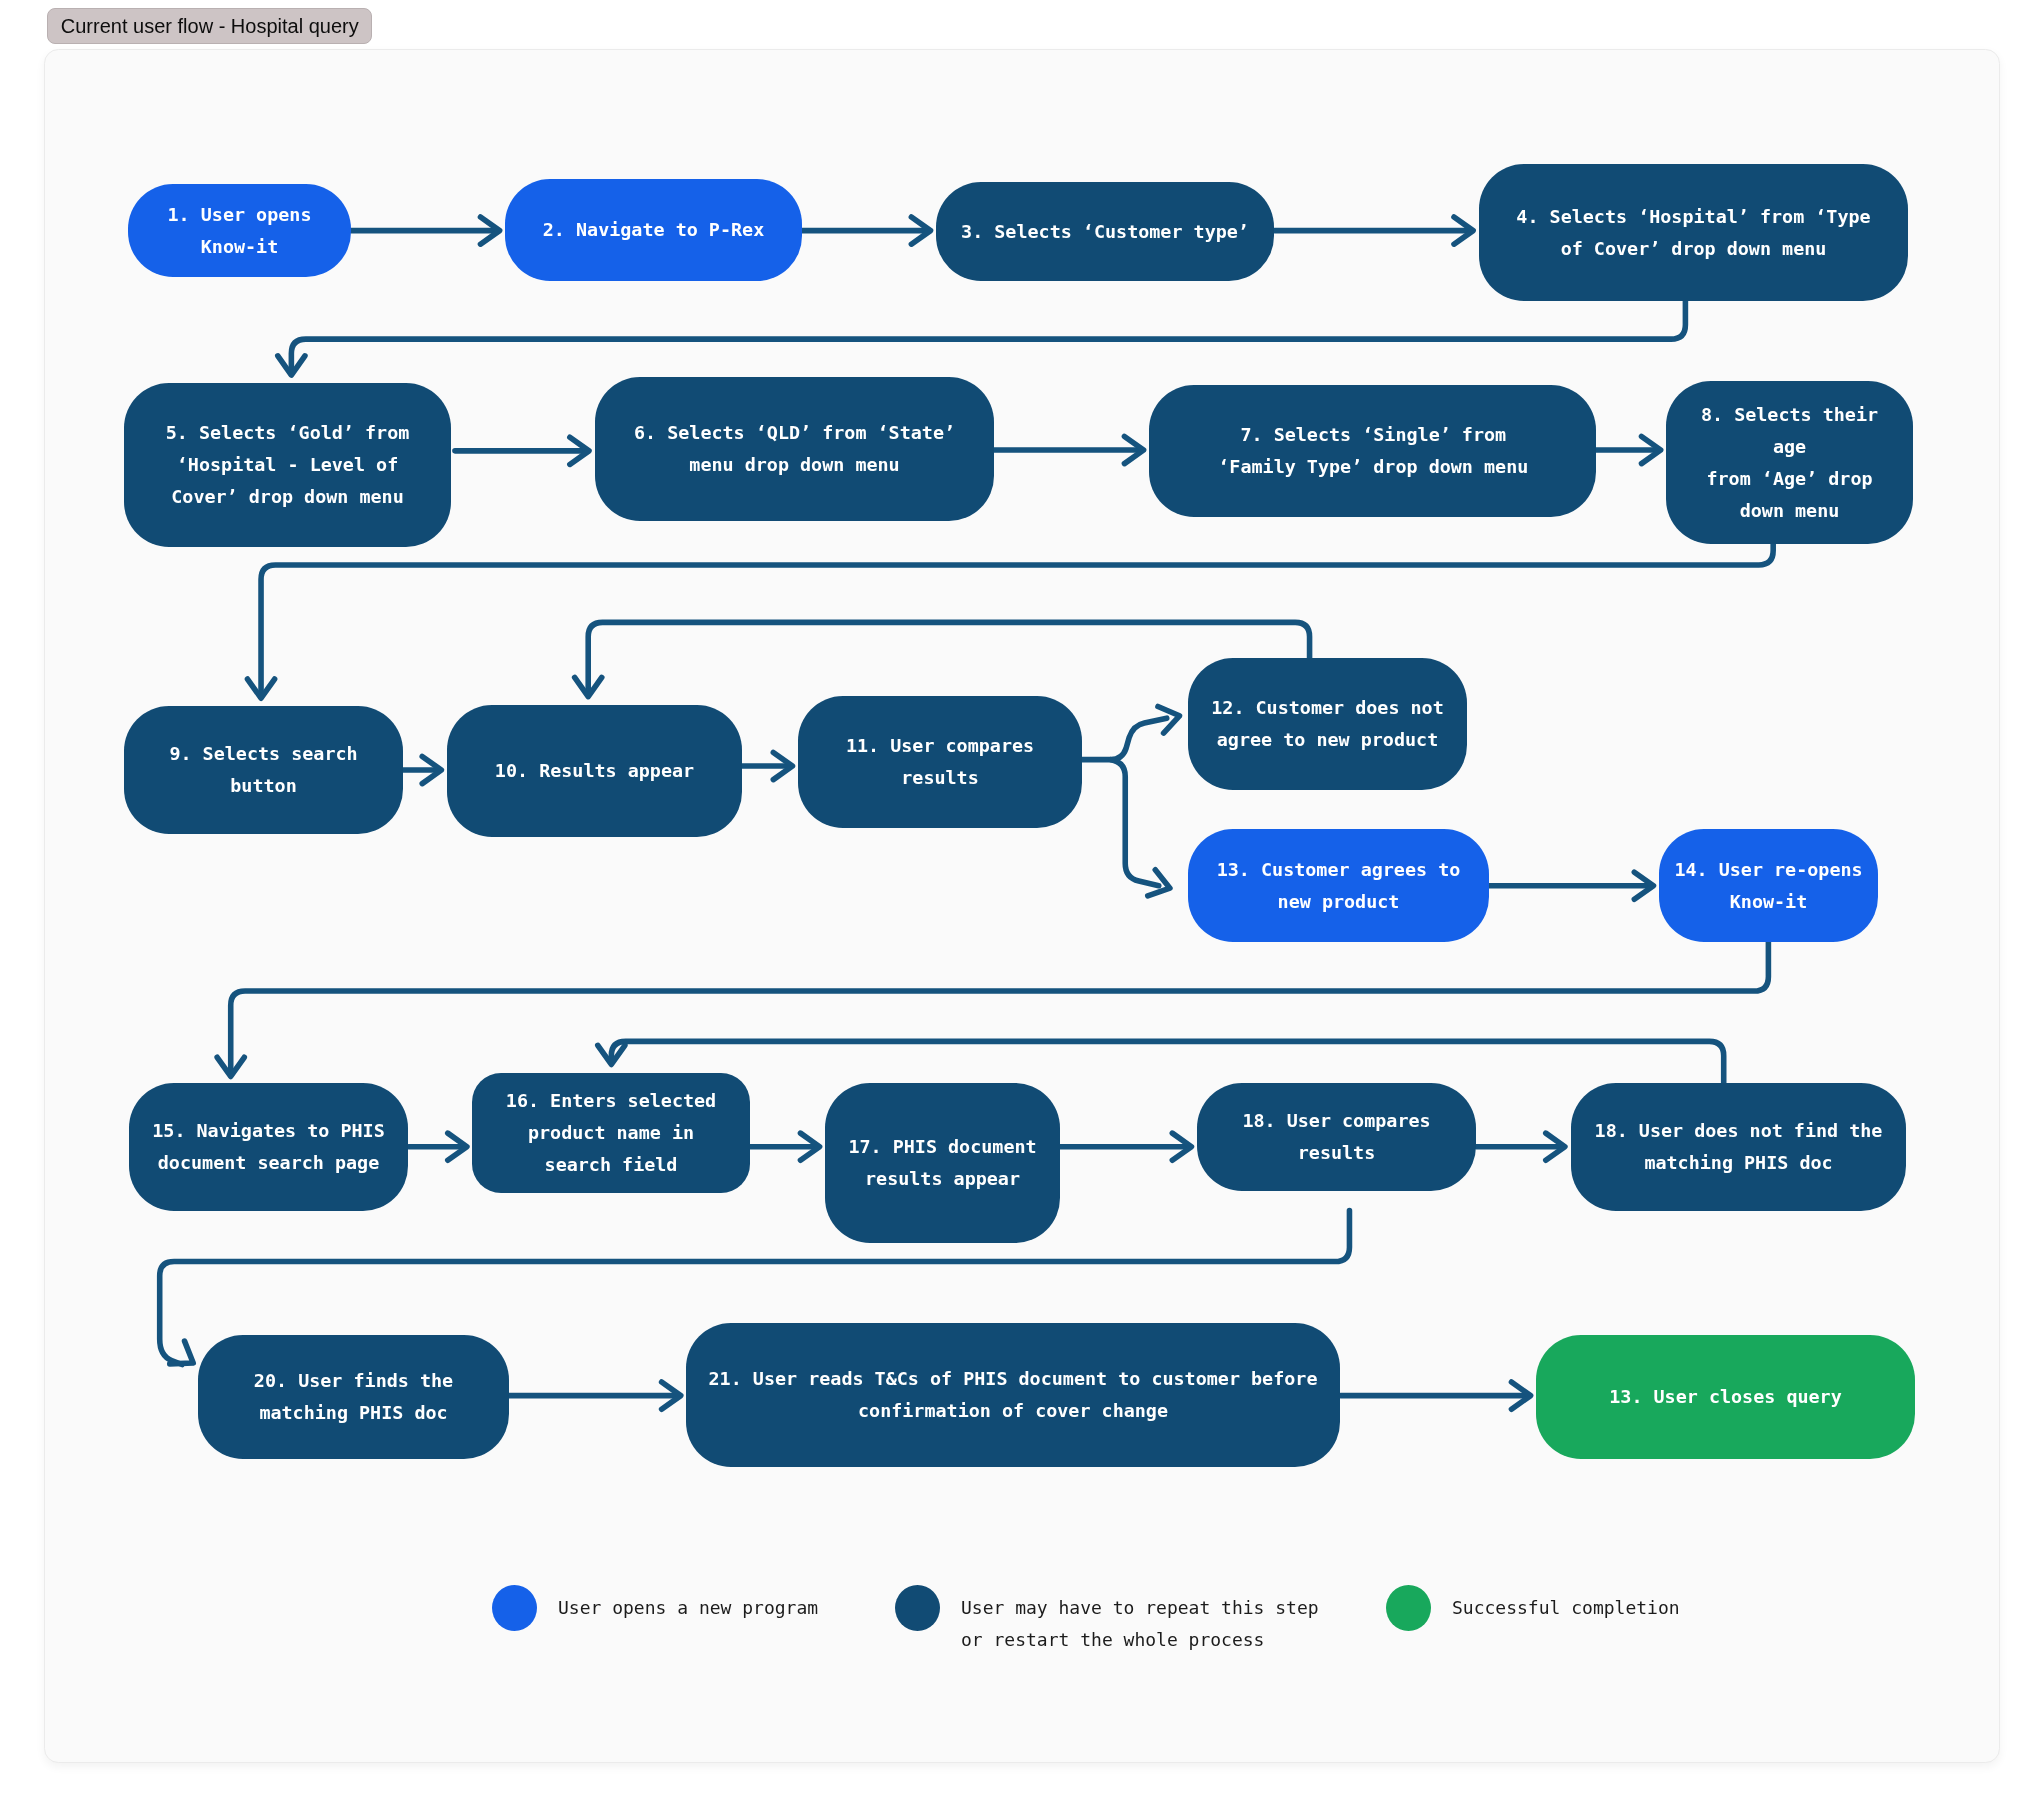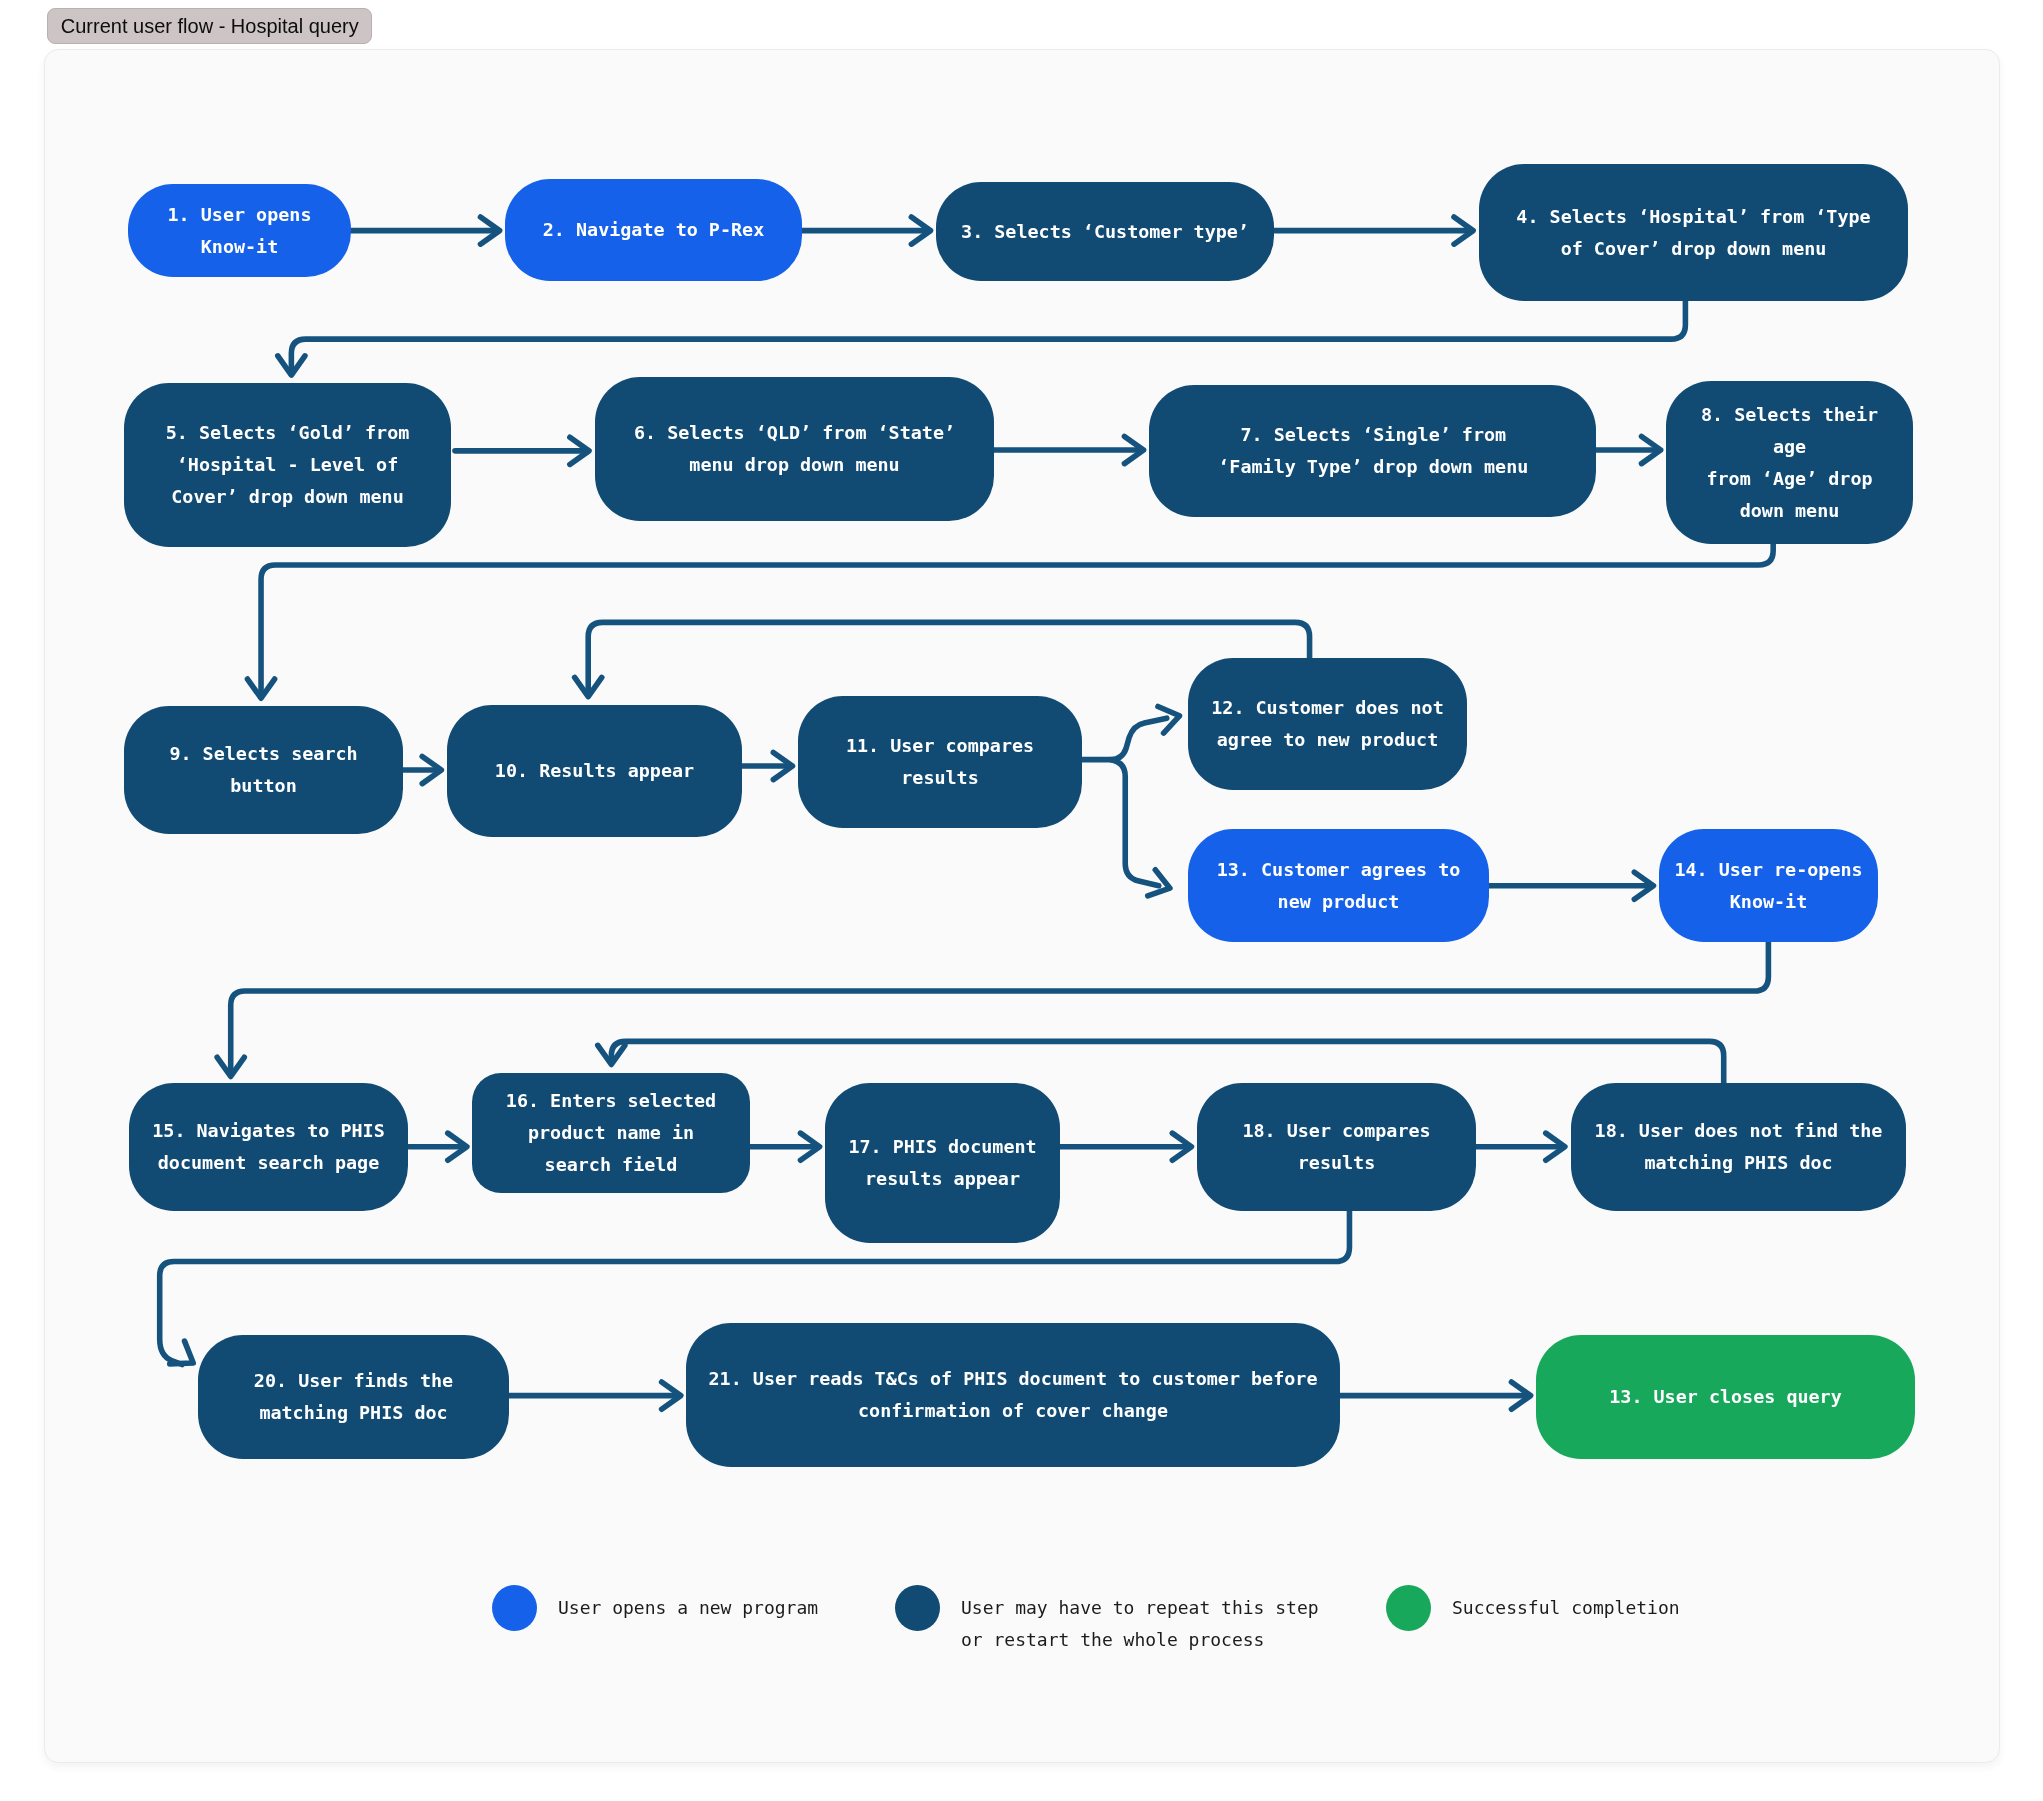--- a/index.html
+++ b/index.html
@@ -161,21 +161,21 @@
 new product</div>
     <div class="node blue" style="left: 1659px; top: 829px; width: 219px; height: 113px;">14. User re-opens
 Know-it</div>
     <div class="node dark" style="left: 129px; top: 1083px; width: 279px; height: 128px;">15. Navigates to PHIS
 document search page</div>
     <div class="node dark" style="left: 472px; top: 1073px; width: 278px; height: 120px; border-radius: 29px;">16. Enters selected
 product name in
 search field</div>
     <div class="node dark" style="left: 825px; top: 1083px; width: 235px; height: 160px; text-align: center;">17. PHIS document
 results appear</div>
-    <div class="node dark" style="left: 1197px; top: 1083px; width: 279px; height: 128px;">18. User compares
+    <div class="node dark" style="left: 1197px; top: 1083px; width: 279px; height: 108px;">18. User compares
 results</div>
     <div class="node dark" style="left: 1571px; top: 1083px; width: 335px; height: 128px;">18. User does not find the
 matching PHIS doc</div>
     <div class="node dark" style="left: 198px; top: 1335px; width: 311px; height: 124px;">20. User finds the
 matching PHIS doc</div>
     <div class="node dark" style="left: 686px; top: 1323px; width: 654px; height: 144px;">21. User reads T&amp;Cs of PHIS document to customer before
 confirmation of cover change</div>
     <div class="node green" style="left: 1536px; top: 1335px; width: 379px; height: 124px;">13. User closes query</div>
   </div>
 

